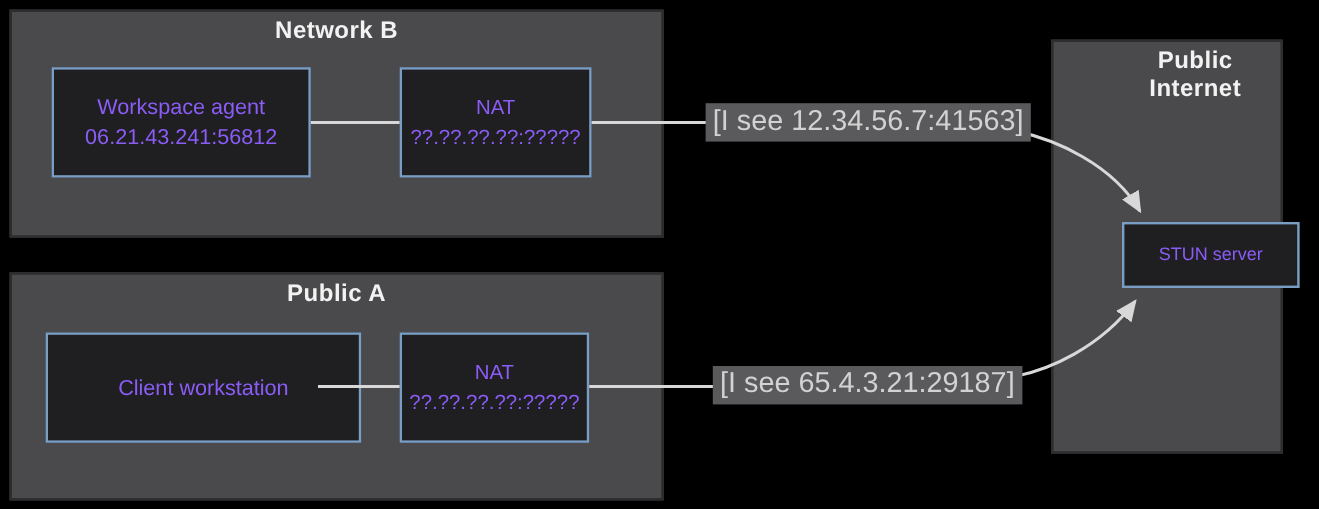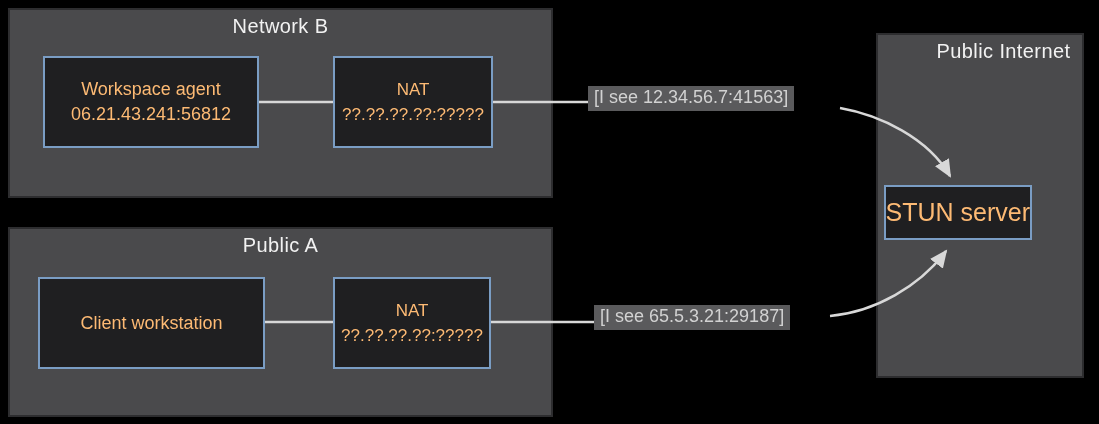--- a/index.html
+++ b/index.html
@@ -5,37 +5,37 @@
   html,body{margin:0;padding:0;background:#000;}
   #page{
     position:relative;width:1099px;height:424px;background:#000;
     font-family:"Liberation Sans", sans-serif;overflow:hidden;
   }
   .group{
     position:absolute;background:#4a4a4c;border:2px solid #2d2d2f;box-sizing:border-box;
   }
   #net-b{left:8px;top:8px;width:545px;height:190px;}
   #net-a{left:8px;top:227px;width:545px;height:190px;}
-  #internet{left:876px;top:33px;width:208px;height:345px;padding-left:47px;}
+  #internet{left:876px;top:33px;width:193px;height:345px;padding-left:47px;}
   .group-title{
-    text-align:center;color:#f2f2f2;font-size:20px;font-weight:normal;
+    text-align:center;color:#f2f2f2;font-size:20px;font-weight:bold;
     margin-top:5px;letter-spacing:.4px;
   }
   .node{
     position:absolute;background:#1f1f21;border:2px solid #7a9dc4;box-sizing:border-box;
     display:flex;flex-direction:column;align-items:center;justify-content:center;
-    color:#fdba74;font-size:18px;line-height:25px;text-align:center;white-space:nowrap;
+    color:#8b5cf6;font-size:18px;line-height:25px;text-align:center;white-space:nowrap;
   }
   #node-agent{left:43px;top:56px;width:216px;height:92px;}
   #node-nat-b{left:333px;top:56px;width:160px;height:92px;font-size:17px;}
-  #node-client{left:38px;top:277px;width:227px;height:92px;}
+  #node-client{left:38px;top:277px;width:263px;height:92px;}
   #node-nat-a{left:333px;top:277px;width:158px;height:92px;font-size:17px;}
-  #node-stun{left:884px;top:185px;width:148px;height:55px;font-size:25px;align-items:flex-end;}
+  #node-stun{left:935px;top:185px;width:148px;height:55px;font-size:15px;}
   .see-label{
-    position:absolute;background:#5a5a5c;color:#d2d2d2;font-size:18px;
+    position:absolute;background:#5a5a5c;color:#d2d2d2;font-size:24px;
     padding:1px 6px 3px 6px;white-space:nowrap;z-index:3;
   }
   #label-b{left:588px;top:86px;}
   #label-a{left:594px;top:305px;}
   #overlay{position:absolute;left:0;top:0;z-index:2;pointer-events:none;}
 </style>
 </head>
 <body>
 
 <div id="page">
@@ -83,15 +83,15 @@
   <div class="node" id="node-nat-a">
     <div>NAT</div>
     <div>??.??.??.??:?????</div>
   </div>
 
   <div class="node" id="node-stun">
     <div>STUN server</div>
   </div>
 
   <div class="see-label" id="label-b">[I see 12.34.56.7:41563]</div>
-  <div class="see-label" id="label-a">[I see 65.5.3.21:29187]</div>
+  <div class="see-label" id="label-a">[I see 65.4.3.21:29187]</div>
 
 </div>
 
 </body></html>

